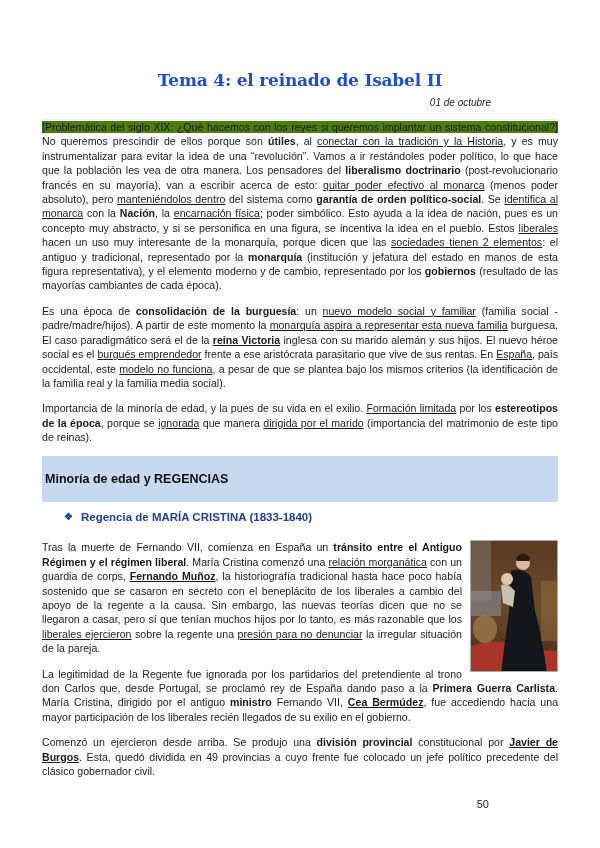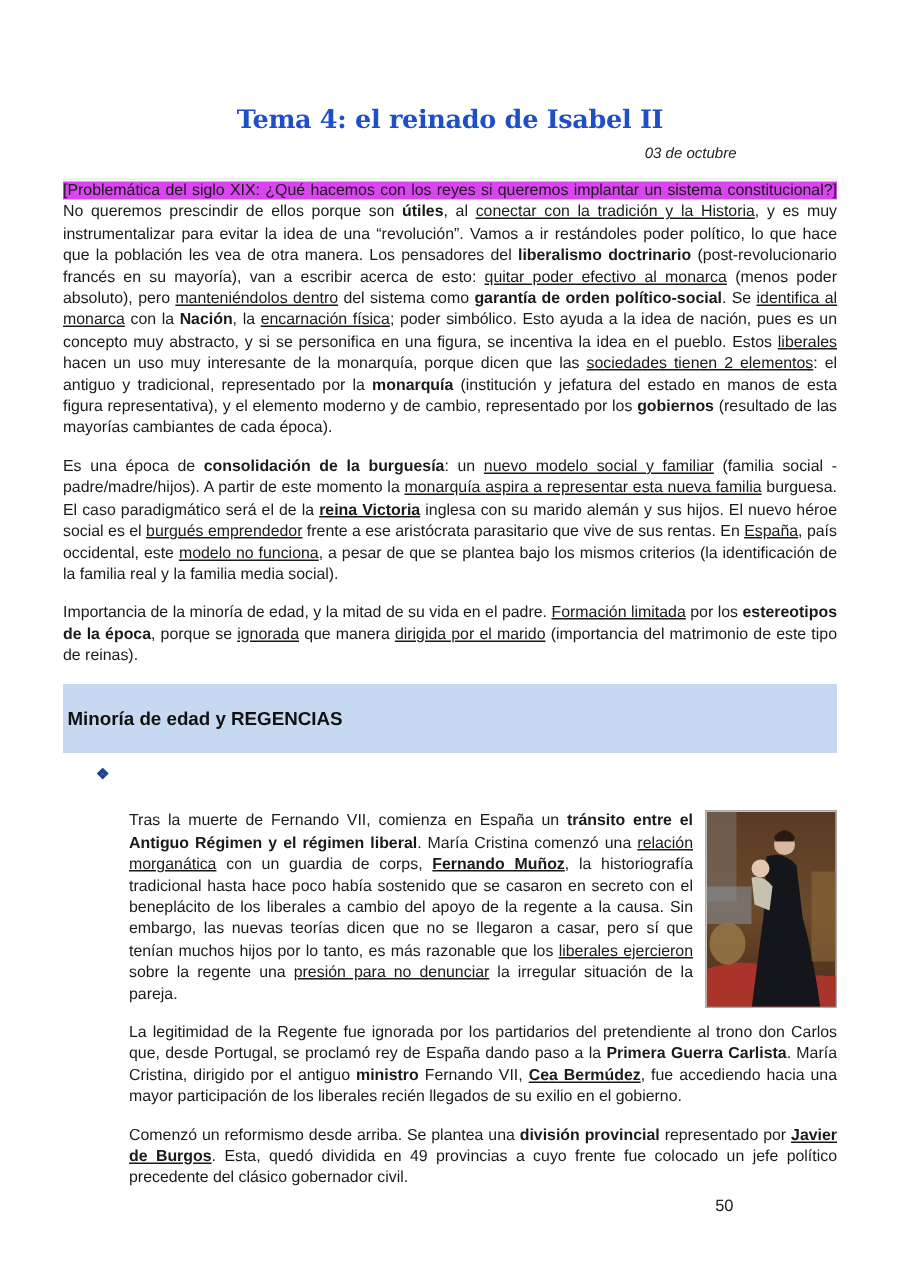--- a/index.html
+++ b/index.html
@@ -6,55 +6,56 @@
     body { width: 600px; height: 848px; position: relative; overflow: hidden;
            font-family: "Liberation Sans", sans-serif; color: #1a1a1a; }
     .page { position: absolute; left: 0; top: 0; width: 533px; height: 848px; }
     .title { position: absolute; top: 70px; left: 0; width: 600px; text-align: center;
              font-family: "DejaVu Serif", serif; font-weight: bold; font-size: 17px;
              color: #1f4fc4; letter-spacing: -0.2px; }
     .date { position: absolute; top: 97px; right: 42px; font-size: 10px; font-style: italic; color: #222; }
     .rule { position: absolute; top: 119px; left: 42px; width: 516px; height: 1px; background: #e2f2e2; }
     .body { position: absolute; left: 42px; top: 120px; width: 516px; font-size: 10.6px; line-height: 14.4px; }
     p { margin: 0 0 11px 0; text-align: justify; }
-    .hl { background: #d946ef; }
+    .hl { background: #4d7c0f; }
     b { font-weight: bold; }
     u { text-decoration: underline; }
     .h2 { background: #c6d9f1; font-weight: bold; font-size: 12.5px; padding: 16px 3px; margin: 9px 0 8px 0; color: #111; }
     .h3 { color: #1f3f8f; font-weight: bold; font-size: 11.5px; margin: 0 0 16px 22px; display: flex; align-items: center; }
     .h3 .bullet { font-size: 10px; margin-right: 8px; color: #1f3f8f; }
-    .wrap { position: relative; margin-left: 44px; }
+    .wrap { position: relative; }
     .imgbox { position: absolute; right: 0; top: 0; width: 88px; height: 132px; border: 1px solid #aaa; box-sizing: border-box; overflow: hidden; }
     .narrow { width: 420px; }
     .pagenum { position: absolute; top: 798px; right: 44px; font-size: 11px; color: #222; }
   </style>
 </head>
 <body>
 
 <div class="page">
   <div class="title">Tema 4: el reinado de Isabel II</div>
-  <div class="date">03 de octubre</div>
+  <div class="date">01 de octubre</div>
   <div class="rule"></div>
 
   <div class="body">
     <p>
       <span class="hl">[Problemática del siglo XIX: ¿Qué hacemos con los reyes si queremos implantar un sistema constitucional?]</span><span> No queremos prescindir de ellos porque son </span><b>útiles</b><span>, al </span><u>conectar con la tradición y la Historia</u><span>, y es muy instrumentalizar para evitar la idea de una “revolución”. Vamos a ir restándoles poder político, lo que hace que la población les vea de otra manera. Los pensadores del </span><b>liberalismo doctrinario</b><span> (post-revolucionario francés en su mayoría), van a escribir acerca de esto: </span><u>quitar poder efectivo al monarca</u><span> (menos poder absoluto), pero </span><u>manteniéndolos dentro</u><span> del sistema como </span><b>garantía de orden político-social</b><span>. Se </span><u>identifica al monarca</u><span> con la </span><b>Nación</b><span>, la </span><u>encarnación física</u><span>; poder simbólico. Esto ayuda a la idea de nación, pues es un concepto muy abstracto, y si se personifica en una figura, se incentiva la idea en el pueblo. Estos </span><u>liberales</u><span> hacen un uso muy interesante de la monarquía, porque dicen que las </span><u>sociedades tienen 2 elementos</u><span>: el antiguo y tradicional, representado por la </span><b>monarquía</b><span> (institución y jefatura del estado en manos de esta figura representativa), y el elemento moderno y de cambio, representado por los </span><b>gobiernos</b><span> (resultado de las mayorías cambiantes de cada época).</span>
     </p>
 
     <p>
       <span>Es una época de </span><b>consolidación de la burguesía</b><span>: un </span><u>nuevo modelo social y familiar</u><span> (familia social - padre/madre/hijos). A partir de este momento la </span><u>monarquía aspira a representar esta nueva familia</u><span> burguesa. El caso paradigmático será el de la </span><b><u>reina Victoria</u></b><span> inglesa con su marido alemán y sus hijos. El nuevo héroe social es el </span><u>burgués emprendedor</u><span> frente a ese aristócrata parasitario que vive de sus rentas. En </span><u>España</u><span>, país occidental, este </span><u>modelo no funciona</u><span>, a pesar de que se plantea bajo los mismos criterios (la identificación de la familia real y la familia media social).</span>
     </p>
 
     <p>
-      <span>Importancia de la minoría de edad, y la mitad de su vida en el padre. </span><u>Formación limitada</u><span> por los </span><b>estereotipos de la época</b><span>, porque se </span><u>ignorada</u><span> que manera </span><u>dirigida por el marido</u><span> (importancia del matrimonio de este tipo de reinas).</span>
+      <span>Importancia de la minoría de edad, y la pues de su vida en el exilio. </span><u>Formación limitada</u><span> por los </span><b>estereotipos de la época</b><span>, porque se </span><u>ignorada</u><span> que manera </span><u>dirigida por el marido</u><span> (importancia del matrimonio de este tipo de reinas).</span>
     </p>
 
     <div class="h2">Minoría de edad y REGENCIAS</div>
     <div class="h3">
       <span class="bullet">❖</span>
+      <span>Regencia de MARÍA CRISTINA (1833-1840)</span>
     </div>
 
     <div class="wrap">
         <div class="imgbox" title="Retrato de María Cristina con niña en brazos" style="float: right; position: relative; margin-left: 8px; margin-bottom: 4px;">
         <svg width="88" height="132" viewBox="0 0 88 132">
           <defs>
             <linearGradient id="bg" x1="0" y1="0" x2="0" y2="1">
               <stop offset="0" stop-color="#5a3a22"></stop>
               <stop offset="0.5" stop-color="#6b4a2c"></stop>
               <stop offset="1" stop-color="#4a2a18"></stop>
@@ -72,18 +73,18 @@
           <path d="M30 44 Q38 42 44 50 L42 66 L32 62 Z" fill="#c8c0b0"></path>
           <rect x="70" y="40" width="18" height="60" fill="#8a6838" opacity="0.6"></rect>
         </svg>
       </div>
 
       <p class="narrow" style="width: auto;">
         <span>Tras la muerte de Fernando VII, comienza en España un </span><b>tránsito entre el Antiguo Régimen y el régimen liberal</b><span>. María Cristina comenzó una </span><u>relación morganática</u><span> con un guardia de corps, </span><b><u>Fernando Muñoz</u></b><span>, la historiografía tradicional hasta hace poco había sostenido que se casaron en secreto con el beneplácito de los liberales a cambio del apoyo de la regente a la causa. Sin embargo, las nuevas teorías dicen que no se llegaron a casar, pero sí que tenían muchos hijos por lo tanto, es más razonable que los </span><u>liberales ejercieron</u><span> sobre la regente una </span><u>presión para no denunciar</u><span> la irregular situación de la pareja.</span>
       </p>
 
       <p style="text-indent:0;"><span>La legitimidad de la Regente fue ignorada por los partidarios del pretendiente al trono don Carlos que, desde Portugal, se proclamó rey de España dando paso a la </span><b>Primera Guerra Carlista</b><span>. María Cristina, dirigido por el antiguo </span><b>ministro</b><span> Fernando VII, </span><b><u>Cea Bermúdez</u></b><span>, fue accediendo hacia una mayor participación de los liberales recién llegados de su exilio en el gobierno.</span></p>
-    <p><span>Comenzó un reformismo desde arriba. Se plantea una </span><b>división provincial</b><span> representado por </span><b><u>Javier de Burgos</u></b><span>. Esta, quedó dividida en 49 provincias a cuyo frente fue colocado un jefe político precedente del clásico gobernador civil.</span></p>
+    <p><span>Comenzó un ejercieron desde arriba. Se produjo una </span><b>división provincial</b><span> constitucional por </span><b><u>Javier de Burgos</u></b><span>. Esta, quedó dividida en 49 provincias a cuyo frente fue colocado un jefe político precedente del clásico gobernador civil.</span></p>
       </div>
   </div>
 
   <div class="pagenum">50</div>
 </div>
 
 </body></html>

